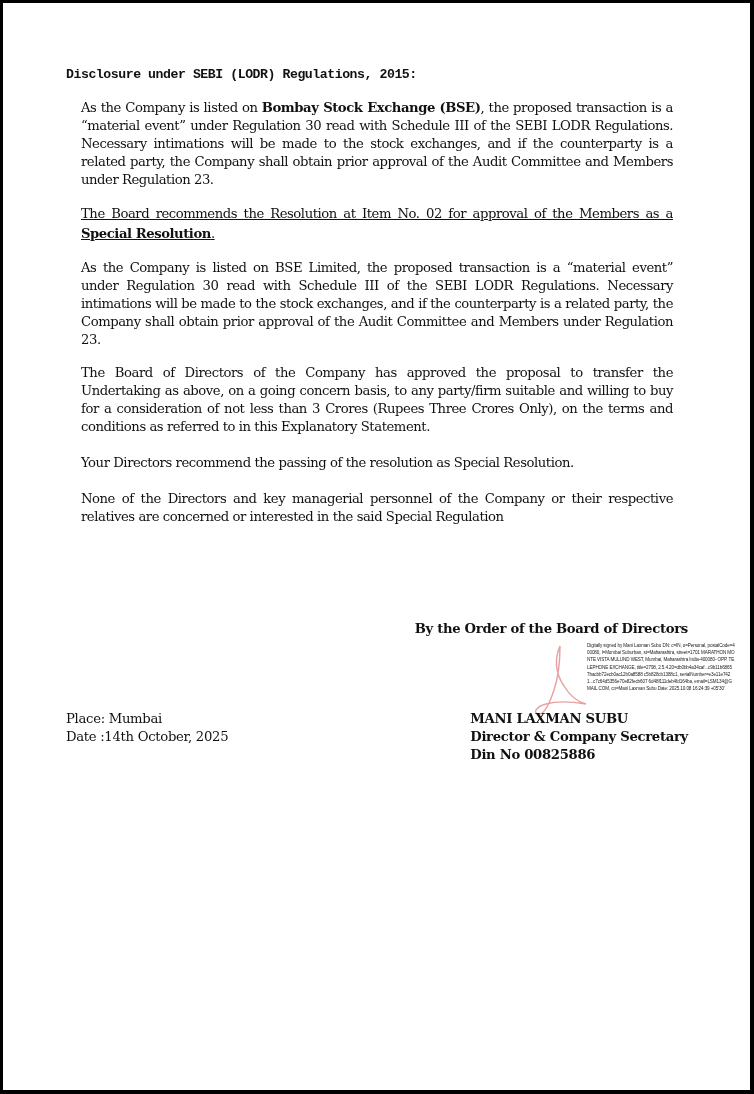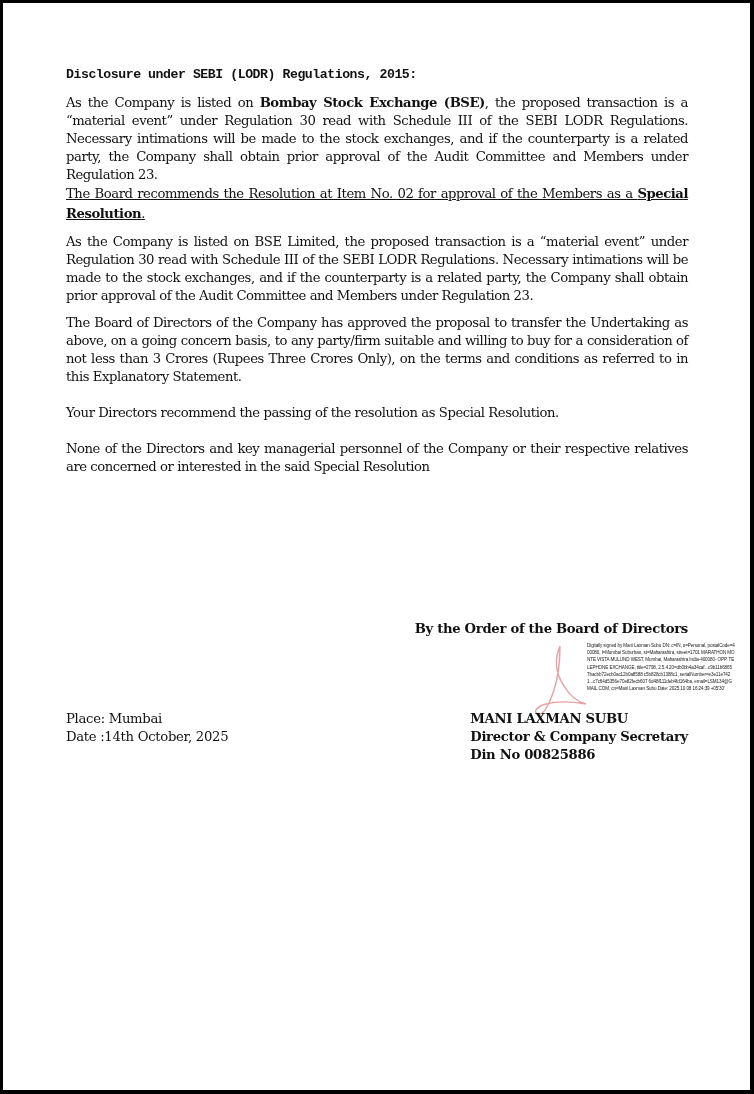--- a/index.html
+++ b/index.html
@@ -11,21 +11,21 @@
       border-right: 4px solid #000; border-bottom: 4px solid #000;
       background: #fff;
     }
     .content {
       position: absolute; left: 66px; width: 622px; top: 66px;
       font-family: "DejaVu Serif", "Liberation Serif", serif;
       font-size: 13.2px; line-height: 18px; color: #111;
       letter-spacing: -0.45px;
     }
     .heading { font-weight: bold; margin: 0 0 10px 0; font-family: Liberation Mono, monospace; }
-    p { margin: 0; text-align: justify; }
+    p { margin: 15px; text-align: justify; }
     .gap { margin-top: 9px; }
     .gap2 { margin-top: 18px; }
     b { font-weight: bold; }
     .sig-block {
       position: absolute; left: 380px; width: 308px; top: 620px;
       font-family: "DejaVu Serif", "Liberation Serif", serif;
       font-size: 13.2px; line-height: 18px; color: #111; letter-spacing: -0.3px;
       text-align: right; font-weight: bold;
     }
     .order { position: absolute; right: 0; top: 0; white-space: nowrap; }
@@ -58,21 +58,21 @@
 <div class="page">
 </div>
 
 <div class="content">
   <p class="heading">Disclosure under SEBI (LODR) Regulations, 2015:</p>
   <p><span>As the Company is listed on </span><b>Bombay Stock Exchange (BSE)</b><span>, the proposed transaction is a “material event” under Regulation 30 read with Schedule III of the SEBI LODR Regulations. Necessary intimations will be made to the stock exchanges, and if the counterparty is a related party, the Company shall obtain prior approval of the Audit Committee and Members under Regulation 23.</span></p>
   <p style="line-height:20px;text-decoration:underline;"><span>The Board recommends the Resolution at Item No. 02 for approval of the Members as a </span><b>Special Resolution</b><span>.</span></p>
   <p class="gap">As the Company is listed on BSE Limited, the proposed transaction is a “material event” under Regulation 30 read with Schedule III of the SEBI LODR Regulations. Necessary intimations will be made to the stock exchanges, and if the counterparty is a related party, the Company shall obtain prior approval of the Audit Committee and Members under Regulation 23.</p>
   <p class="gap">The Board of Directors of the Company has approved the proposal to transfer the Undertaking as above, on a going concern basis, to any party/firm suitable and willing to buy for a consideration of not less than 3 Crores (Rupees Three Crores Only), on the terms and conditions as referred to in this Explanatory Statement.</p>
   <p class="gap2">Your Directors recommend the passing of the resolution as Special Resolution.</p>
-  <p class="gap2">None of the Directors and key managerial personnel of the Company or their respective relatives are concerned or interested in the said Special Resolution</p>
+  <p class="gap2">None of the Directors and key managerial personnel of the Company or their respective relatives are concerned or interested in the said Special Regulation</p>
 </div>
 
 <div class="sig-block">
   <span class="order">By the Order of the Board of Directors</span>
 </div>
 
 <svg class="acrobat-mark" viewBox="0 0 80 80">
   <path d="M40 6 C34 20, 36 34, 44 46 C50 56, 58 62, 66 64 C54 62, 40 60, 26 64 C18 66, 12 72, 18 74 C24 76, 30 62, 34 50 C38 38, 40 22, 40 6 Z" fill="none" stroke="#e8a0a0" stroke-width="1.4"></path>
 </svg>
 

